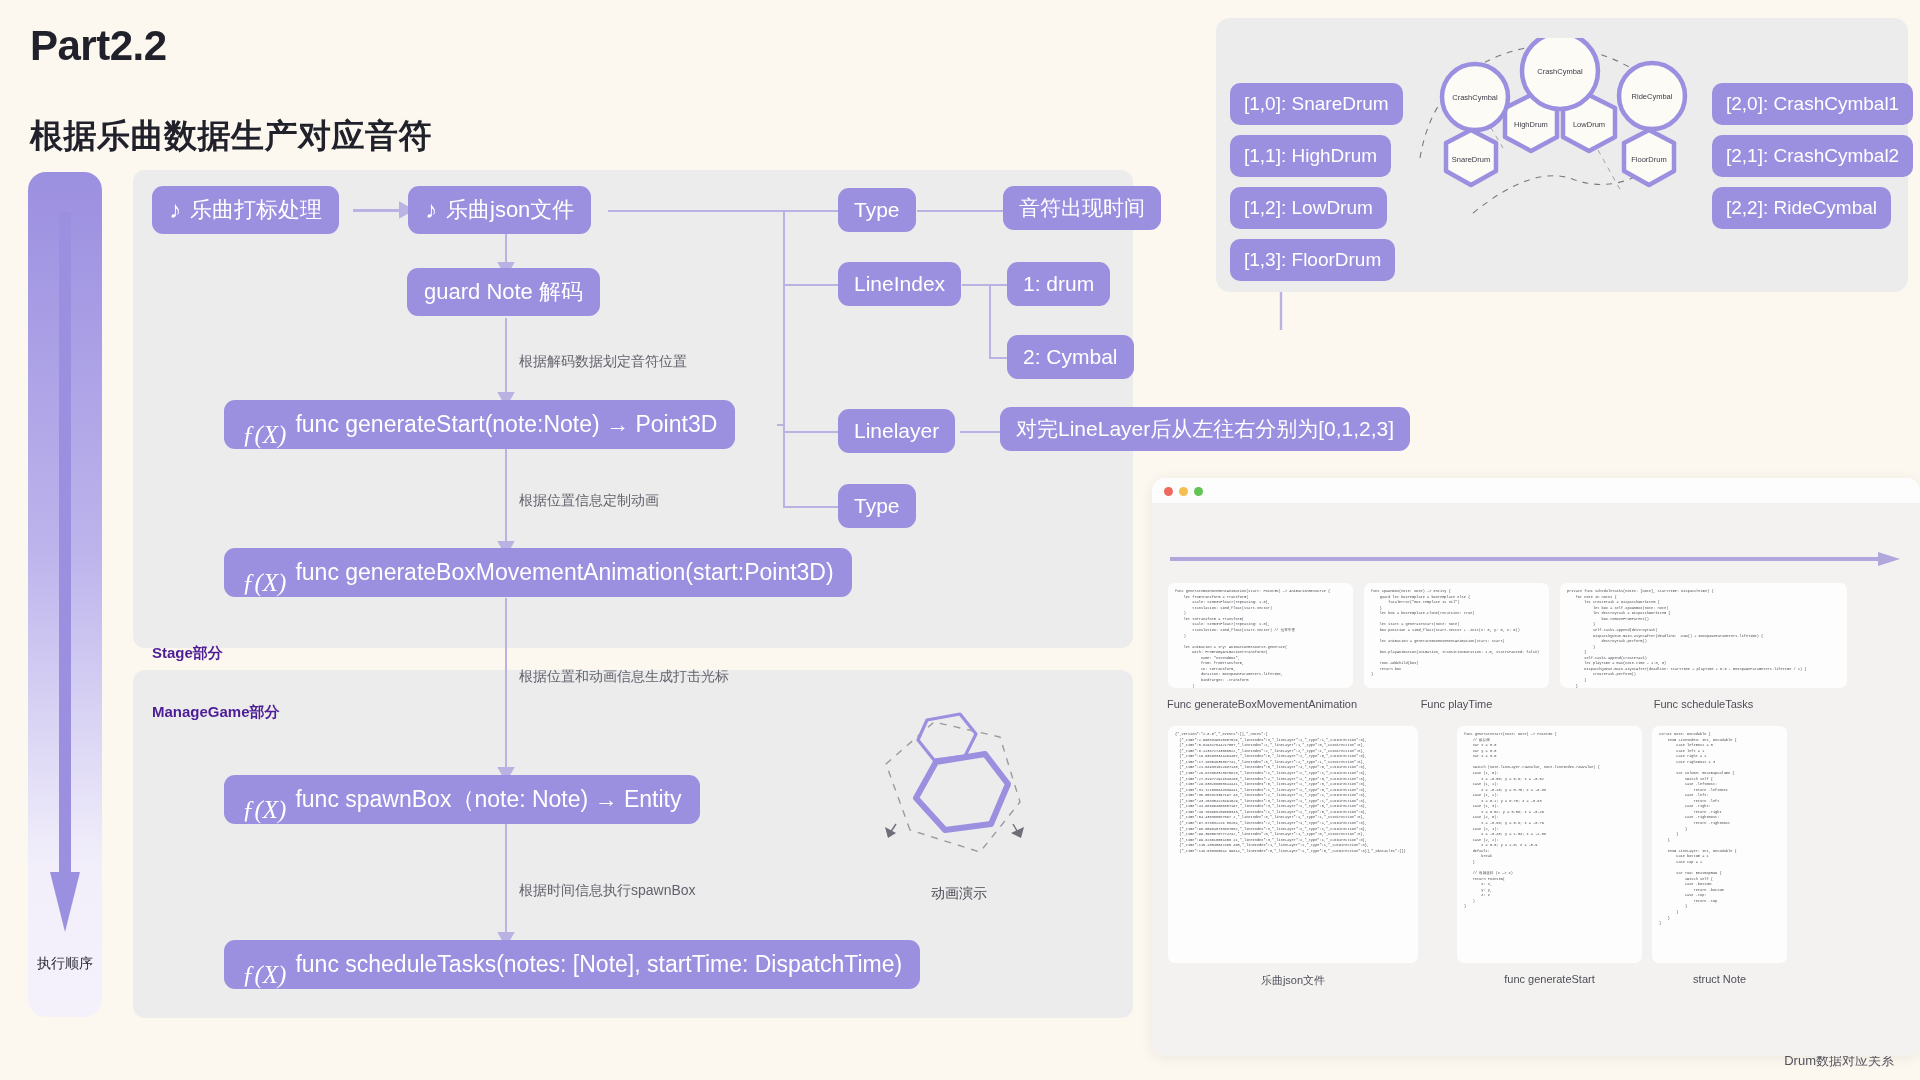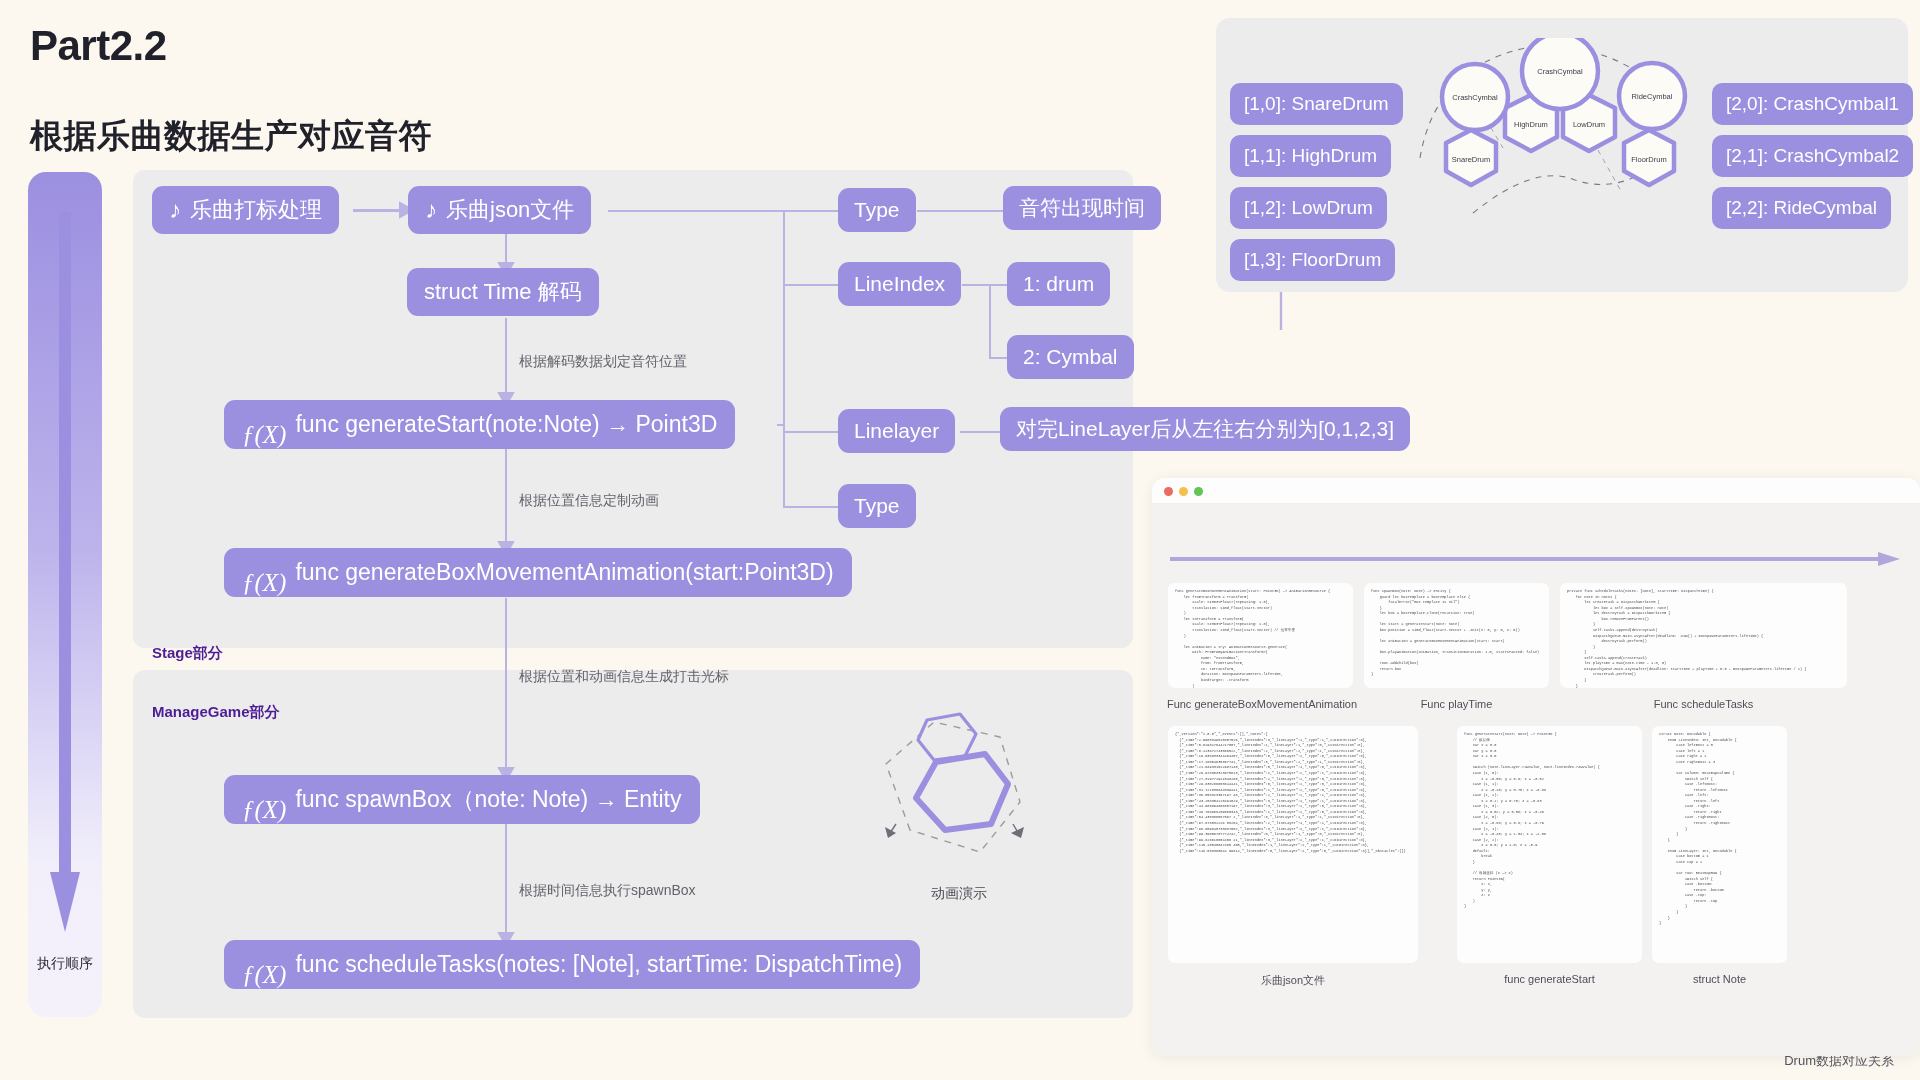--- a/index.html
+++ b/index.html
@@ -210,21 +210,21 @@
     <span class="nicon">♪</span>
     <span>乐曲打标处理</span>
   </div>
 
   <div class="node lg" style="left:408px; top:186px;">
     <span class="nicon">♪</span>
     <span>乐曲json文件</span>
   </div>
 
   <div class="node lg" style="left:407px; top:268px;">
-    <span>struct Time 解码</span>
+    <span>guard Note 解码</span>
   </div>
 
   <div class="node fn" style="left:224px; top:400px;">
     <span class="fx">ƒ(X)</span>
     <span>func generateStart(note:Note) → Point3D</span>
   </div>
 
   <div class="node fn" style="left:224px; top:548px;">
     <span class="fx">ƒ(X)</span>
     <span>func generateBoxMovementAnimation(start:Point3D)</span>

